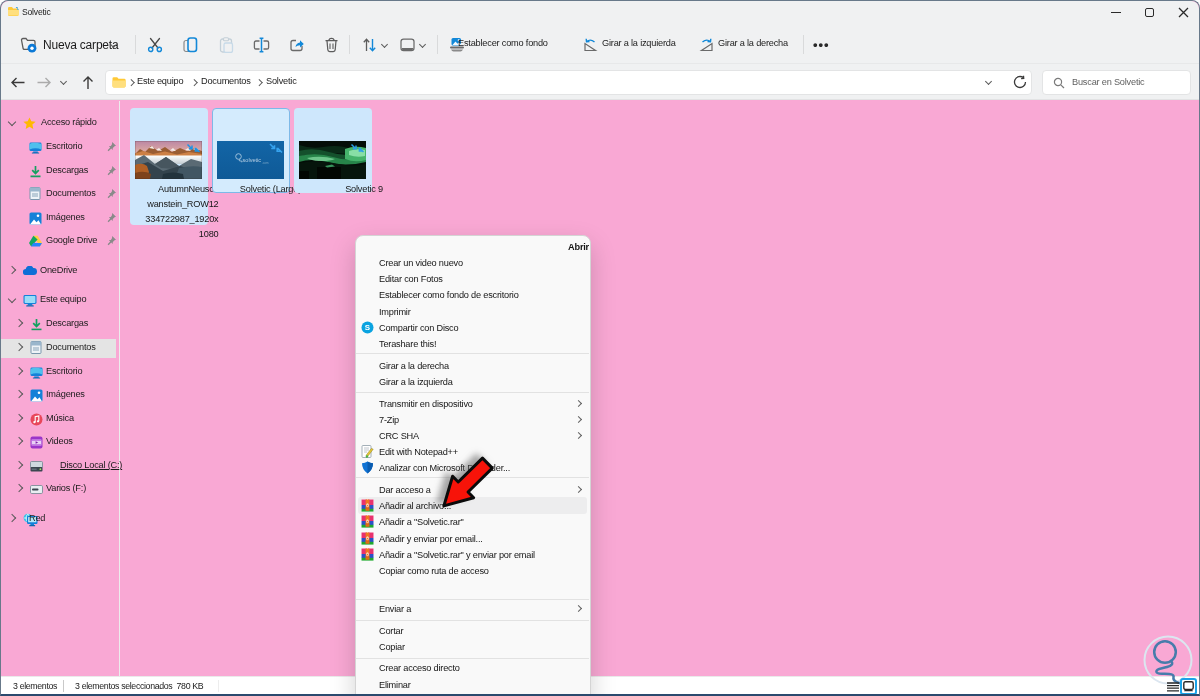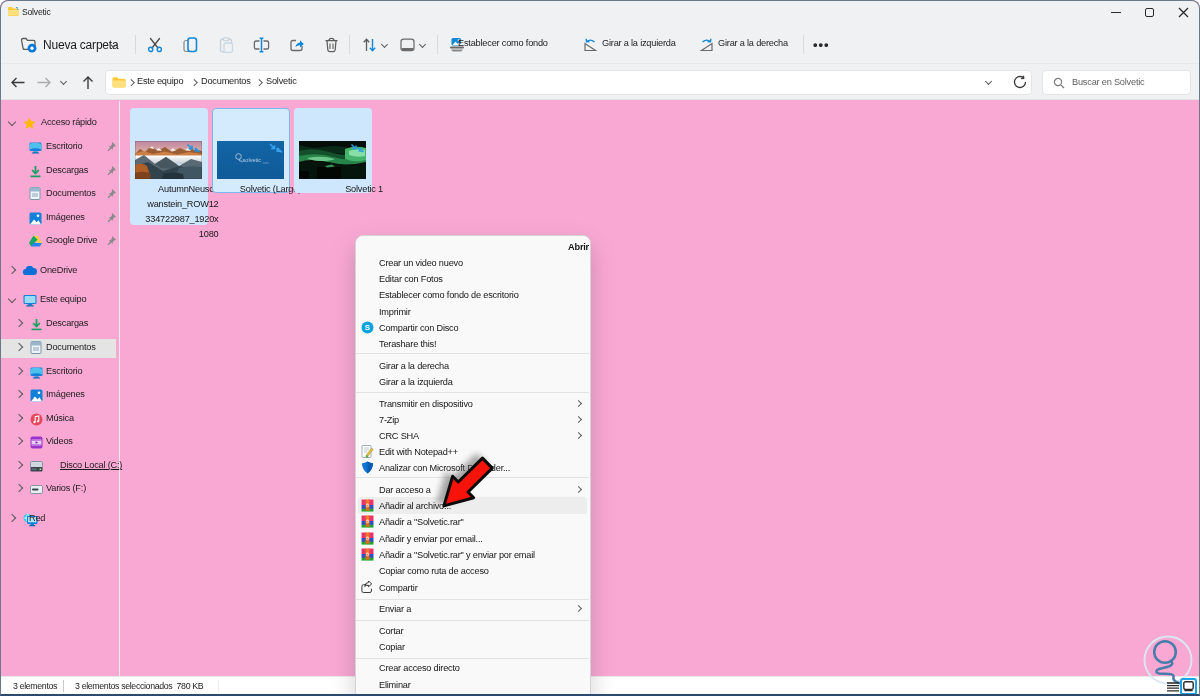--- a/index.html
+++ b/index.html
@@ -397,21 +397,21 @@
  <path d="M0 10 Q14 6 30 11 Q46 16 60 12 L67 10 V17 Q45 22 26 16 Q10 12 0 16 z" fill="#14502c"></path>
  <path d="M0 15 Q18 11 34 16 Q50 21 67 16 V21 Q46 26 28 21 Q12 17 0 21 z" fill="#27854a"></path>
  <path d="M8 17 Q22 14 36 18 Q30 20.5 20 20 Q12 19.5 8 17 z" fill="#7fd49b" opacity="0.8"></path>
  <path d="M46 8 Q56 4 67 7 V19 Q56 22 46 18 z" fill="#45b36b"></path>
  <path d="M50 10 Q58 7 66 9 V15 Q58 17 50 14 z" fill="#8fe3ad" opacity="0.9"></path>
  <path d="M0 22 Q20 18 40 23 Q55 26 67 23 V38 H0 z" fill="#06150c"></path>
  <path d="M18 26 h24 v12 h-24 z M0 30 h10 v8 h-10 z" fill="#020703"></path>
  <path d="M26 25 l7-1.5 3 2 -8 1 z" fill="#3da265" opacity="0.9"></path>
  <path d="M52.5 3.5 l4 4 M57 4.6 v3.1 h-3.1 M64.5 11 l-4-4 M60.4 6.8 v3.3 h3.3" stroke="#2b9fe8" stroke-width="1.5" fill="none"></path>
 </svg>
-<div class="flabel" style="left:293px;top:181px;width:78px;font-size:9.2px;">Solvetic 1</div>
+<div class="flabel" style="left:293px;top:181px;width:78px;font-size:9.2px;">Solvetic 9</div>
 
 <svg width="0" height="0" style="position:absolute">
       <defs>
 <g id="rar">
           <rect x="0" y="0" width="13" height="13" rx="2" fill="#fff"></rect>
 <rect x="0.5" y="0.5" width="5.5" height="5.5" fill="#e8326e"></rect>
           <rect x="7" y="0.5" width="5.5" height="5.5" fill="#e8326e"></rect>
 <rect x="0.5" y="6" width="5.5" height="4" fill="#2b50c8"></rect>
           <rect x="7" y="6" width="5.5" height="4" fill="#2b50c8"></rect>
 <rect x="0.5" y="9.8" width="12" height="2.8" fill="#1fa82e"></rect>
@@ -513,27 +513,20 @@
     </div>
 <div class="mi" style="top:546px;">
  <svg class="mic" width="13" height="13" viewBox="0 0 13 13">
         <use href="#rar"></use>
       </svg>
  <span class="mtxt">Añadir a "Solvetic.rar" y enviar por email</span>
     </div>
 <div class="mi" style="top:562px;">
       <span class="mtxt">Copiar como ruta de acceso</span>
     </div>
-<div class="mi" style="top:578.5px;">
- <svg class="mic" width="13" height="13" viewBox="0 0 14 13">
-        <path d="M4 5 q0.5-3.5 4-4 v-1.6 l3.6 3.2 -3.6 3.2 v-1.8 q-2.6 0-4 1.4 z" fill="none" stroke="#2a2a2a" stroke-width="1"></path>
-        <path d="M6 3.5 h-3.4 q-1.6 0-1.6 1.6 v5.2 q0 1.6 1.6 1.6 h7 q1.6 0 1.6-1.6 v-2.6" fill="none" stroke="#2a2a2a" stroke-width="1"></path>
-      </svg>
- <span class="mtxt">Compartir</span>
-    </div>
 <div class="msep" style="top:598px;"></div>
 <div class="mi" style="top:600px;">
       <span class="mtxt">Enviar a</span>
       <span class="marr"></span>
     </div>
 <div class="msep" style="top:618.5px;"></div>
 <div class="mi" style="top:621.5px;">
       <span class="mtxt">Cortar</span>
     </div>
 <div class="mi" style="top:637.5px;">

